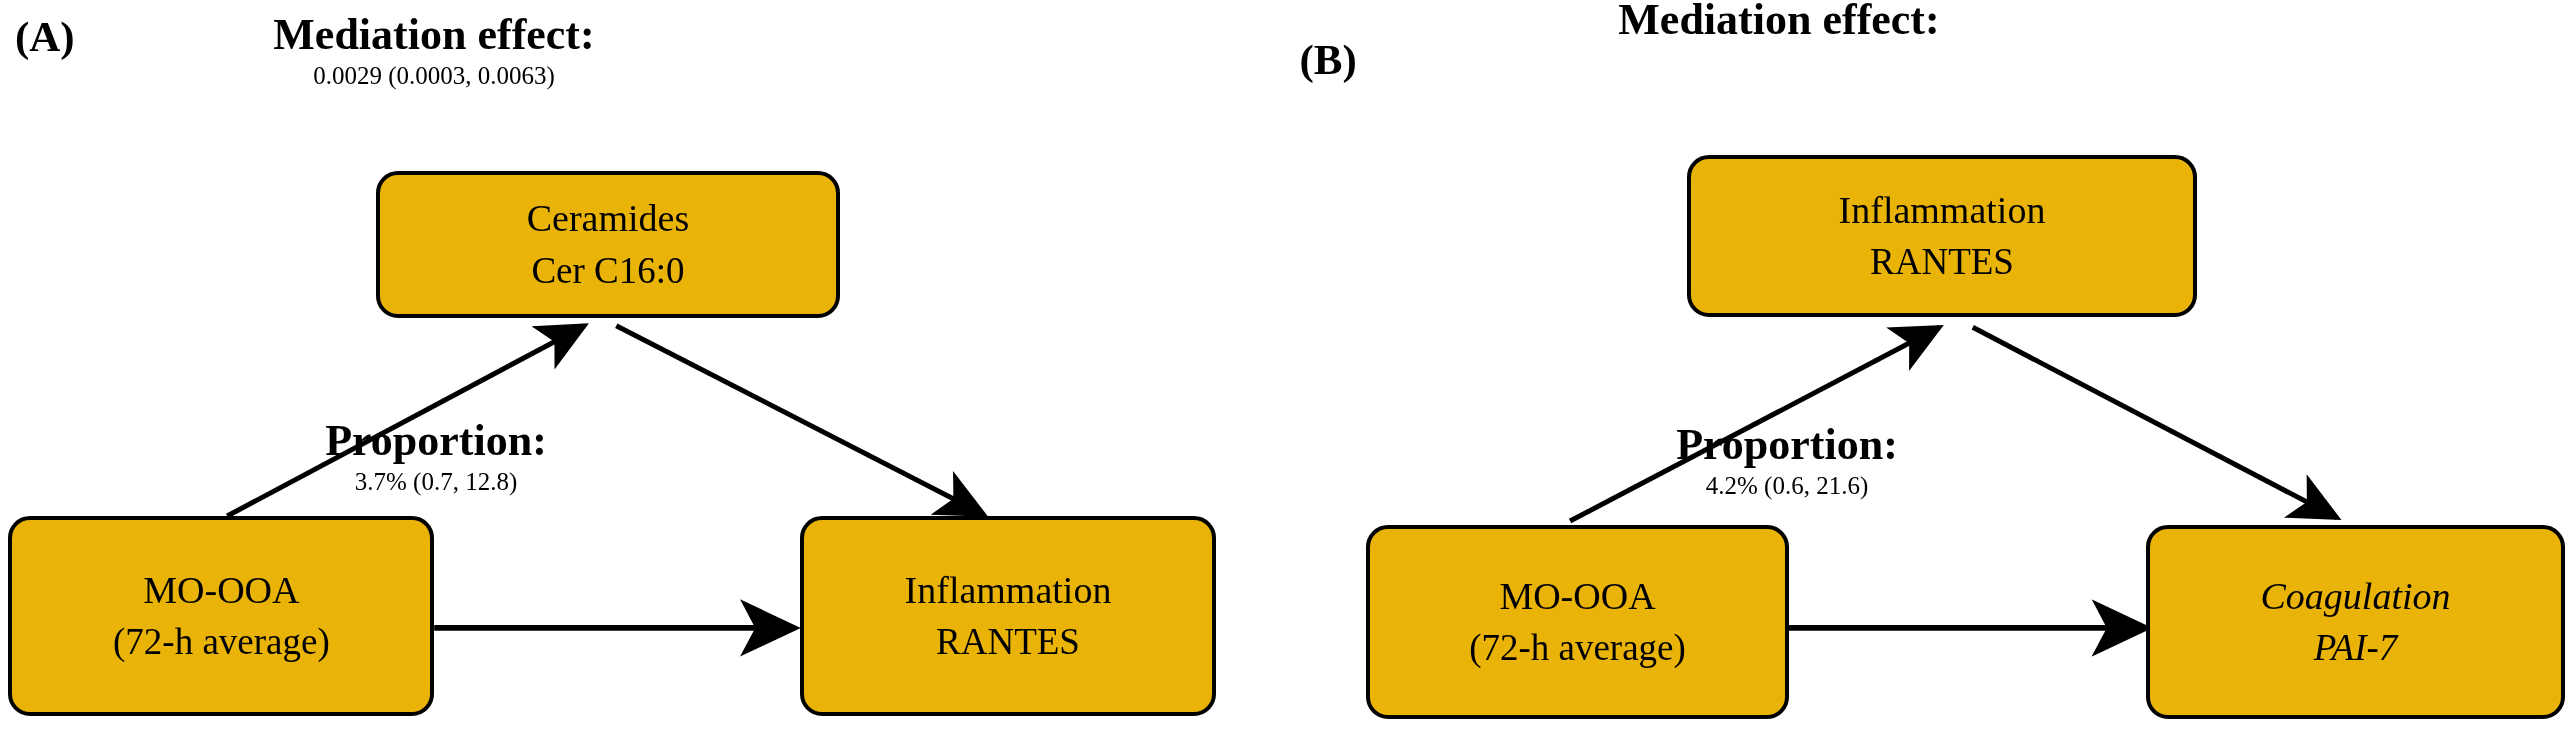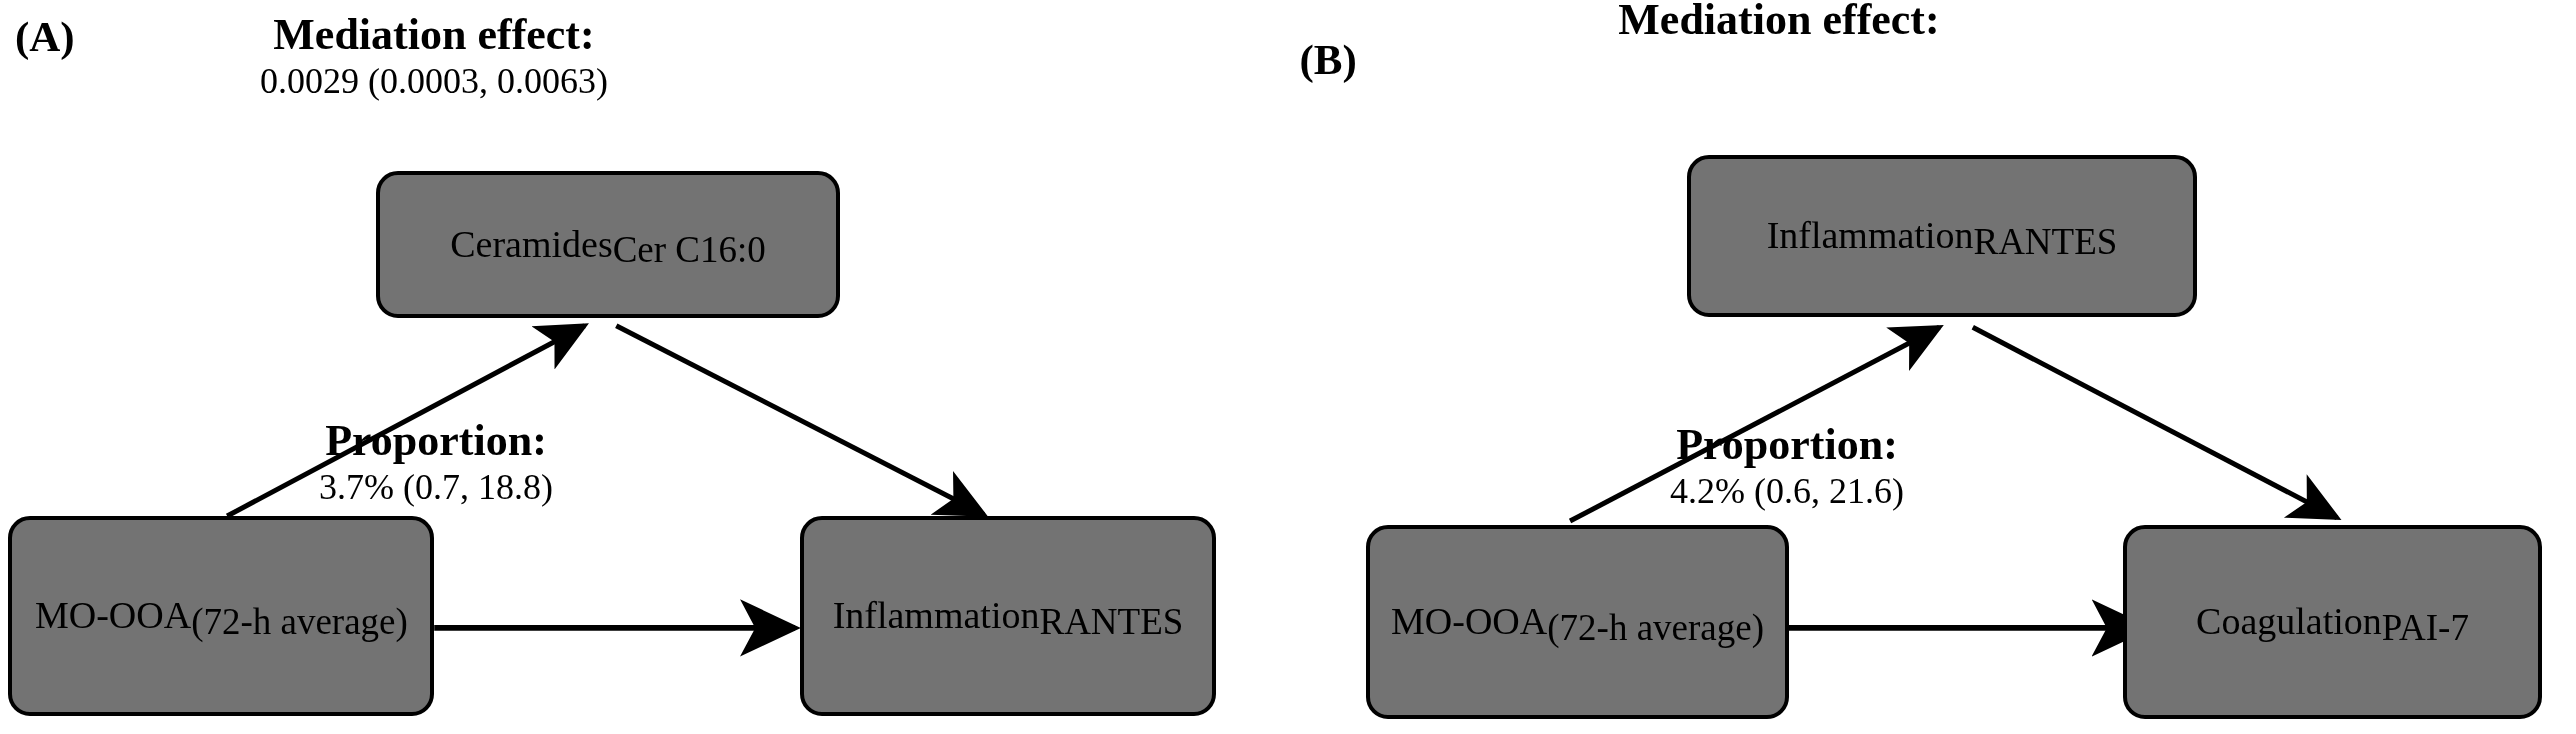--- a/index.html
+++ b/index.html
@@ -43,23 +43,23 @@
     line-height: 1;
     letter-spacing: 0px;
     white-space: nowrap;
   }
 
   .node-box {
     position: absolute;
     box-sizing: border-box;
     border: 4.2px solid #000000;
     border-radius: 22px;
-    background: #737373;
+    background: #eab308;
     display: flex;
-    flex-direction: row;
+    flex-direction: column;
     align-items: center;
     justify-content: center;
     text-align: center;
     overflow: hidden;
   }
   .node-line {
     display: block;
     white-space: nowrap;
     line-height: 1.08;
   }
@@ -72,21 +72,21 @@
     white-space: nowrap;
     line-height: 1.02;
   }
   .annot .annot-title {
     display: block;
     font-weight: bold;
     font-size: 44px;
   }
   .annot .annot-value {
     display: block;
-    font-size: 36px;
+    font-size: 25px;
     margin-top: 5px;
   }
 </style>
 </head>
 <body>
 
 <div id="figure">
 
   <div class="panel" id="panel-a">
 
@@ -108,21 +108,21 @@
       <span class="annot-value">0.0029 (0.0003, 0.0063)</span>
     </div>
 
     <div class="node-box" style="left:376px; top:171px; width:464px; height:147px;">
       <span class="node-line primary">Ceramides</span>
       <span class="node-line secondary">Cer C16:0</span>
     </div>
 
     <div class="annot" style="left:219px; top:419px; width:434px;">
       <span class="annot-title">Proportion:</span>
-      <span class="annot-value">3.7% (0.7, 18.8)</span>
+      <span class="annot-value">3.7% (0.7, 12.8)</span>
     </div>
 
     <div class="node-box" style="left:8.4px; top:516px; width:426px; height:200px;">
       <span class="node-line primary">MO-OOA</span>
       <span class="node-line primary secondary">(72-h average)</span>
     </div>
 
     <div class="node-box" style="left:800px; top:516px; width:416px; height:200px;">
       <span class="node-line primary">Inflammation</span>
       <span class="node-line secondary">RANTES</span>
@@ -157,21 +157,21 @@
     <div class="annot" style="left:284px; top:423px; width:434px;">
       <span class="annot-title">Proportion:</span>
       <span class="annot-value">4.2% (0.6, 21.6)</span>
     </div>
 
     <div class="node-box" style="left:80px; top:525px; width:423px; height:194px;">
       <span class="node-line primary">MO-OOA</span>
       <span class="node-line primary secondary">(72-h average)</span>
     </div>
 
-    <div class="node-box" style="left:837px; top:525px; width:419px; height:194px;">
+    <div class="node-box" style="left:860px; top:525px; width:419px; height:194px;font-style:italic;">
       <span class="node-line primary">Coagulation</span>
       <span class="node-line secondary">PAI-7</span>
     </div>
 
   </div>
 
 </div>
 
 
 </body></html>

